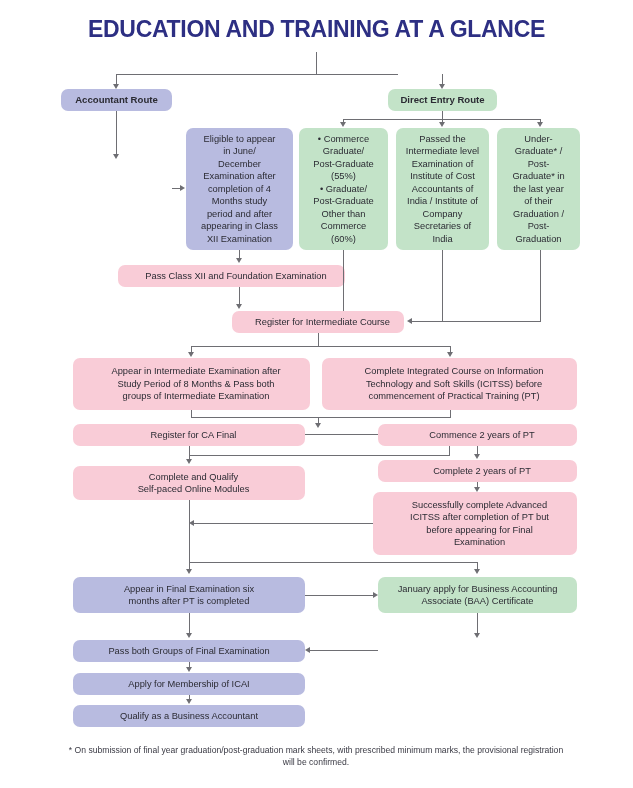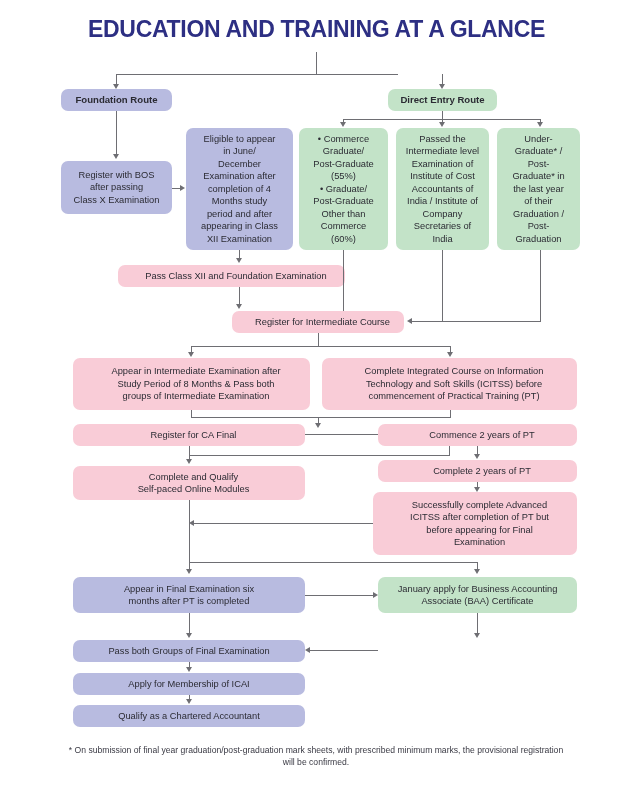--- a/index.html
+++ b/index.html
@@ -59,29 +59,26 @@
 
   <div class="title">EDUCATION AND TRAINING AT A GLANCE</div>
 
   <div class="line v" style="left:316px;top:52px;height:22px;"></div>
   <div class="line h" style="left:116px;top:74px;width:282px;"></div>
   <div class="line v" style="left:116px;top:74px;height:11px;"></div>
   <div class="arrow arrow-d" style="left:112.5px;top:84px;"></div>
   <div class="line v" style="left:442px;top:74px;height:11px;"></div>
   <div class="arrow arrow-d" style="left:438.5px;top:84px;"></div>
 
-  <div class="node purple hdr" style="left:61px;top:89px;width:111px;height:22px;">Foundation Route</div>
+  <div class="node purple hdr" style="left:61px;top:89px;width:111px;height:22px;">Accountant Route</div>
   <div class="node green hdr" style="left:388px;top:89px;width:109px;height:22px;">Direct Entry Route</div>
 
   <div class="line v" style="left:116px;top:111px;height:44px;"></div>
   <div class="arrow arrow-d" style="left:112.5px;top:154px;"></div>
 
-  <div class="node purple" style="left:61px;top:161px;width:111px;height:53px;">Register with BOS
-after passing
-Class X Examination</div>
 
   <div class="line h" style="left:172px;top:188px;width:8px;"></div>
   <div class="arrow arrow-r" style="left:180px;top:184.5px;"></div>
 
   <div class="node purple" style="left:186px;top:128px;width:107px;height:122px;">Eligible to appear
 in June/
 December
 Examination after
 completion of 4
 Months study
@@ -218,17 +215,17 @@
   <div class="arrow arrow-l" style="left:305px;top:647px;"></div>
 
   <div class="line v" style="left:189px;top:662px;height:6px;"></div>
   <div class="arrow arrow-d" style="left:185.5px;top:667px;"></div>
 
   <div class="node purple" style="left:73px;top:673px;width:232px;height:22px;">Apply for Membership of ICAI</div>
 
   <div class="line v" style="left:189px;top:695px;height:5px;"></div>
   <div class="arrow arrow-d" style="left:185.5px;top:699px;"></div>
 
-  <div class="node purple" style="left:73px;top:705px;width:232px;height:22px;">Qualify as a Chartered Accountant</div>
+  <div class="node purple" style="left:73px;top:705px;width:232px;height:22px;">Qualify as a Business Accountant</div>
 
   <div class="footnote">* On submission of final year graduation/post-graduation mark sheets, with prescribed minimum marks, the provisional registration will be confirmed.</div>
 
 </div>
 
 </body></html>

